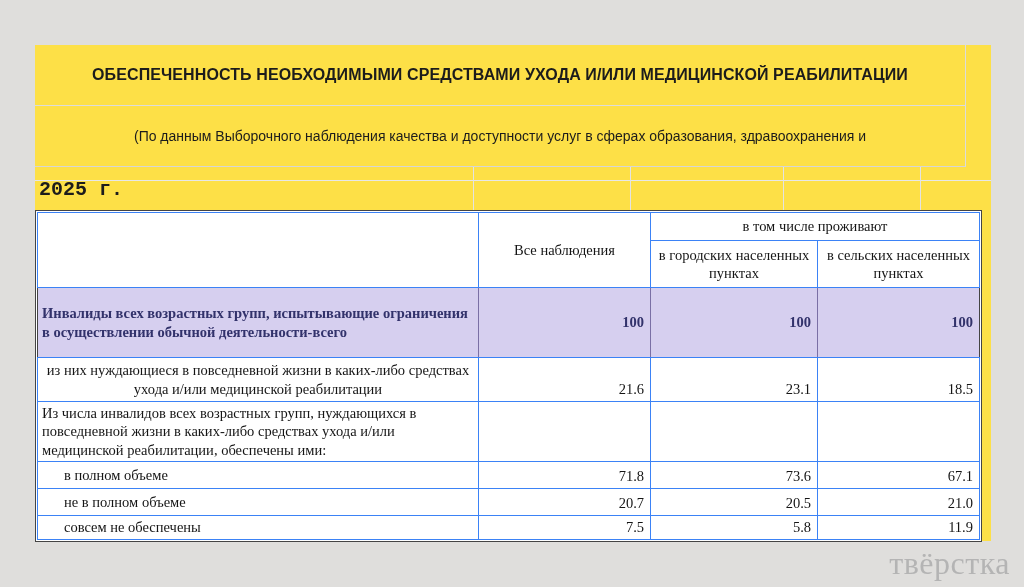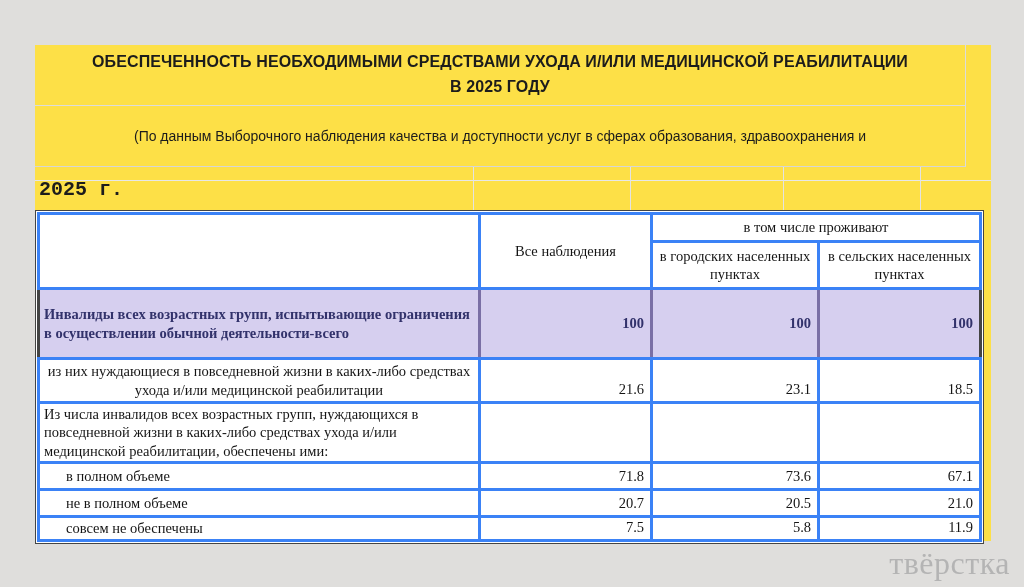--- a/index.html
+++ b/index.html
@@ -55,21 +55,21 @@
   }
   table.data {
     border-collapse:collapse;
     table-layout:fixed;
     width:942px;
     font-family:"Liberation Serif","DejaVu Serif",serif;
     font-size:14.5px;
     color:#151515;
   }
   table.data th, table.data td {
-    border:3px solid #3b82f6;
+    border:1px solid #3b82f6;
     padding:0 4px;
     overflow:hidden;
     margin-top:45px;
   }
   col.c-label { width:441px; }
   col.c-all   { width:172px; }
   col.c-urban { width:167px; }
   col.c-rural { width:162px; }
 
   tr.hdr-band  { height:28px; }
@@ -105,21 +105,20 @@
     font-family:Liberation Serif, serif;
   }
 </style>
 </head>
 <body>
 
 <div class="sheet">
 
   <div class="title-block">
     <div class="title-line">ОБЕСПЕЧЕННОСТЬ НЕОБХОДИМЫМИ СРЕДСТВАМИ УХОДА И/ИЛИ МЕДИЦИНСКОЙ РЕАБИЛИТАЦИИ</div>
-    <div class="title-line">В 2025 ГОДУ</div>
   </div>
 
   <div class="subtitle-block">
     <div class="subtitle-line">(По данным Выборочного наблюдения качества и доступности услуг в сферах образования, здравоохранения и</div>
   </div>
 
   <div class="grid-hline" style="top:135px"></div>
   <div class="grid-vline" style="left:438px"></div>
   <div class="grid-vline" style="left:595px"></div>
   <div class="grid-vline" style="left:748px"></div>

